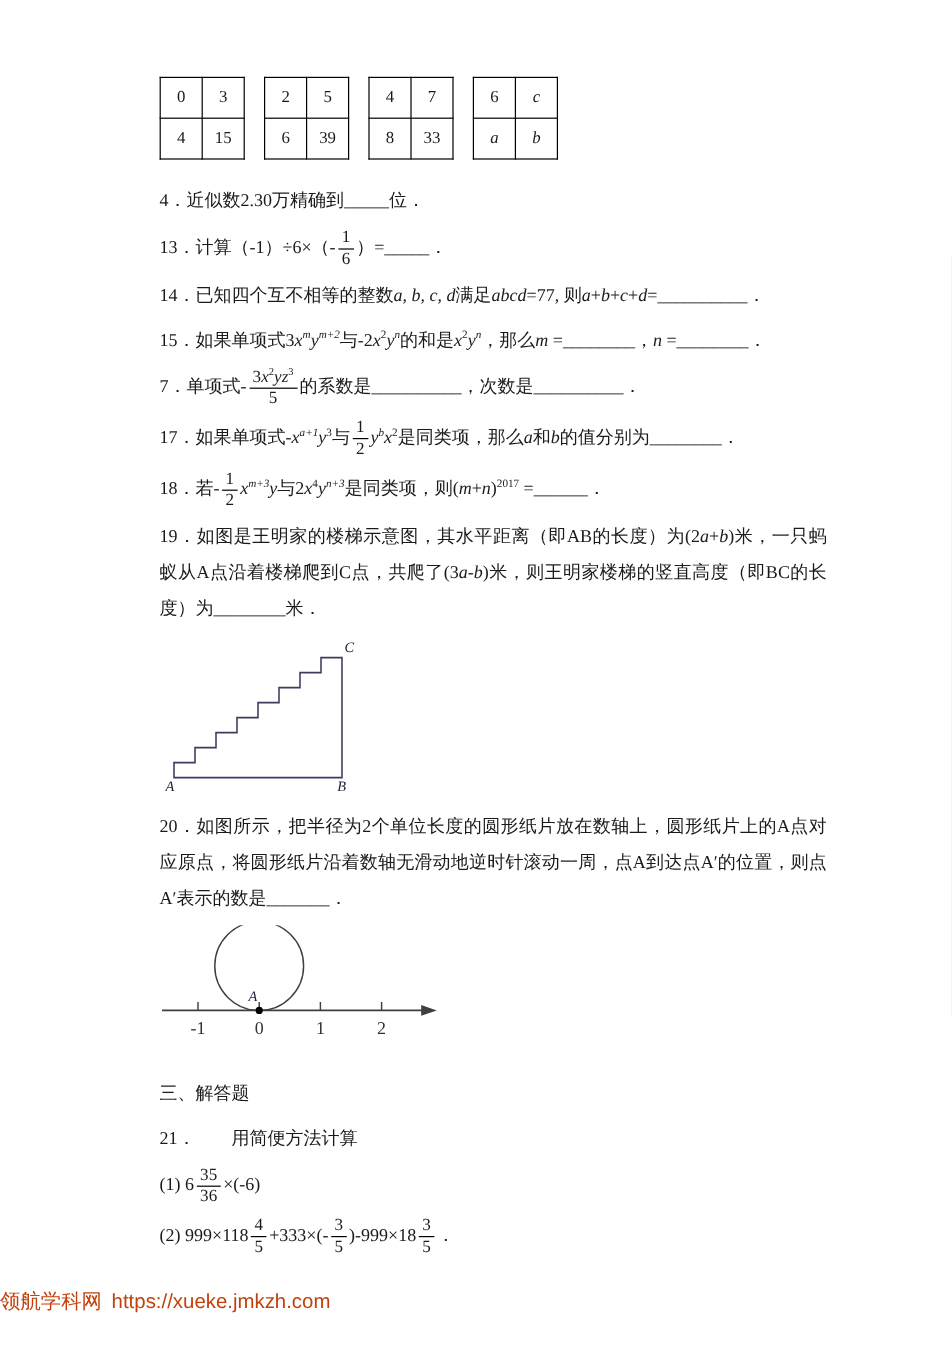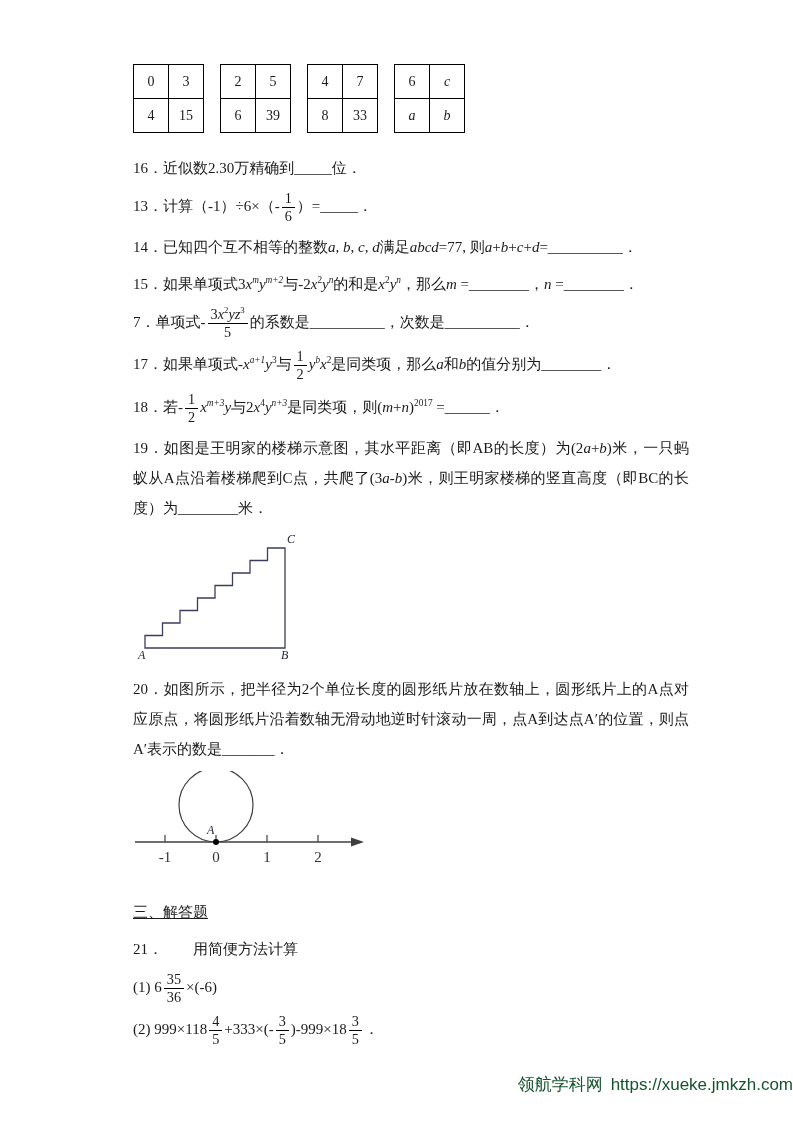--- a/index.html
+++ b/index.html
@@ -21,37 +21,37 @@
   .q{
     font-size:15px;line-height:2;margin:0 0 7px 0;text-align:justify;
   }
   .q sup{font-size:0.62em;line-height:0;}
   .frac{
     display:inline-block;vertical-align:middle;text-align:center;
     margin:0 2px;line-height:1.2;font-size:0.95em;
   }
   .frac .fnum{display:block;border-bottom:1px solid #000;padding:0 3px;}
   .frac .fden{display:block;padding:0 3px;}
-  .section{margin-top:16px;text-decoration:underline;}
+  .section{margin-top:16px;}
   
   .figure{margin:4px 0 12px 4px;}
   .figure svg{display:block;}
   .svglbl{
     font-family:"Liberation Serif","DejaVu Serif",serif;
     font-style:italic;font-size:12px;fill:#22223a;
   }
   .ticklbl{
     font-family:"Liberation Serif","DejaVu Serif",serif;
     font-size:15px;fill:#333;text-anchor:middle;
   }
   .numline-fig{margin:2px 0 28px 0;}
   
   .footer{
-    position:absolute;left:0;right:0;bottom:26px;text-align:right;
-    color:#14532d;font-size:17px;
+    position:absolute;left:0;right:0;bottom:26px;text-align:left;
+    color:#c2410c;font-size:17px;
     font-family:"Liberation Sans","DejaVu Sans",sans-serif;
   }
   .footer .site{margin-right:8px;}
 </style>
 </head>
 <body>
 
 <div class="page">
   <div class="content">
 
@@ -99,21 +99,21 @@
           <td class="it">c</td>
         </tr>
         <tr>
           <td class="it">a</td>
           <td class="it">b</td>
         </tr>
       </tbody>
         </table>
     </div>
 
-    <div class="q"><span>16．近似数2.30万精确到_____位．</span></div>
+    <div class="q"><span>4．近似数2.30万精确到_____位．</span></div>
     <div class="q"><span>13．计算（-1）÷6×（-</span><span class="frac"><span class="fnum"><span>1</span></span><span class="fden"><span>6</span></span></span><span>）=_____．</span></div>
     <div class="q"><span>14．已知四个互不相等的整数</span><span class="it">a</span><span>, </span><span class="it">b</span><span>, </span><span class="it">c</span><span>, </span><span class="it">d</span><span>满足</span><span class="it">abcd</span><span>=77, 则</span><span class="it">a</span><span>+</span><span class="it">b</span><span>+</span><span class="it">c</span><span>+</span><span class="it">d</span><span>=__________．</span></div>
     <div class="q"><span>15．如果单项式3</span><span class="it">x</span><sup class="it">m</sup><span class="it">y</span><sup class="it">m+2</sup><span>与-2</span><span class="it">x</span><sup>2</sup><span class="it">y</span><sup class="it">n</sup><span>的和是</span><span class="it">x</span><sup>2</sup><span class="it">y</span><sup class="it">n</sup><span>，那么</span><span class="it">m</span><span> =________，</span><span class="it">n</span><span> =________．</span></div>
     <div class="q"><span>7．单项式-</span><span class="frac"><span class="fnum"><span>3</span><span class="it">x</span><sup>2</sup><span class="it">yz</span><sup>3</sup></span><span class="fden"><span>5</span></span></span><span>的系数是__________，次数是__________．</span></div>
     <div class="q"><span>17．如果单项式-</span><span class="it">x</span><sup class="it">a+1</sup><span class="it">y</span><sup>3</sup><span>与</span><span class="frac"><span class="fnum"><span>1</span></span><span class="fden"><span>2</span></span></span><span class="it">y</span><sup class="it">b</sup><span class="it">x</span><sup>2</sup><span>是同类项，那么</span><span class="it">a</span><span>和</span><span class="it">b</span><span>的值分别为________．</span></div>
     <div class="q"><span>18．若-</span><span class="frac"><span class="fnum"><span>1</span></span><span class="fden"><span>2</span></span></span><span class="it">x</span><sup class="it">m+3</sup><span class="it">y</span><span>与2</span><span class="it">x</span><sup>4</sup><span class="it">y</span><sup class="it">n+3</sup><span>是同类项，则</span><span>(</span><span class="it">m</span><span>+</span><span class="it">n</span><span>)</span><sup>2017</sup><span> =______．</span></div>
     <div class="q"><span>19．如图是王明家的楼梯示意图，其水平距离（即AB的长度）为(2</span><span class="it">a</span><span>+</span><span class="it">b</span><span>)米，一只蚂蚁从A点沿着楼梯爬到C点，共爬了(3</span><span class="it">a</span><span>-</span><span class="it">b</span><span>)米，则王明家楼梯的竖直高度（即BC的长度）为________米．</span></div>
 
     <div class="figure">
       <svg width="168" height="132" viewBox="0 0 168 132">

